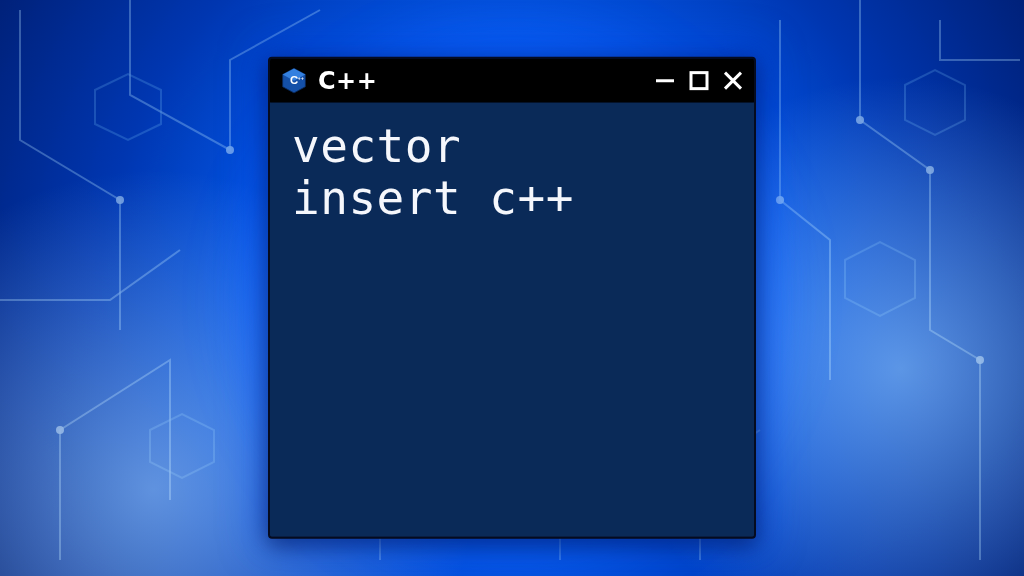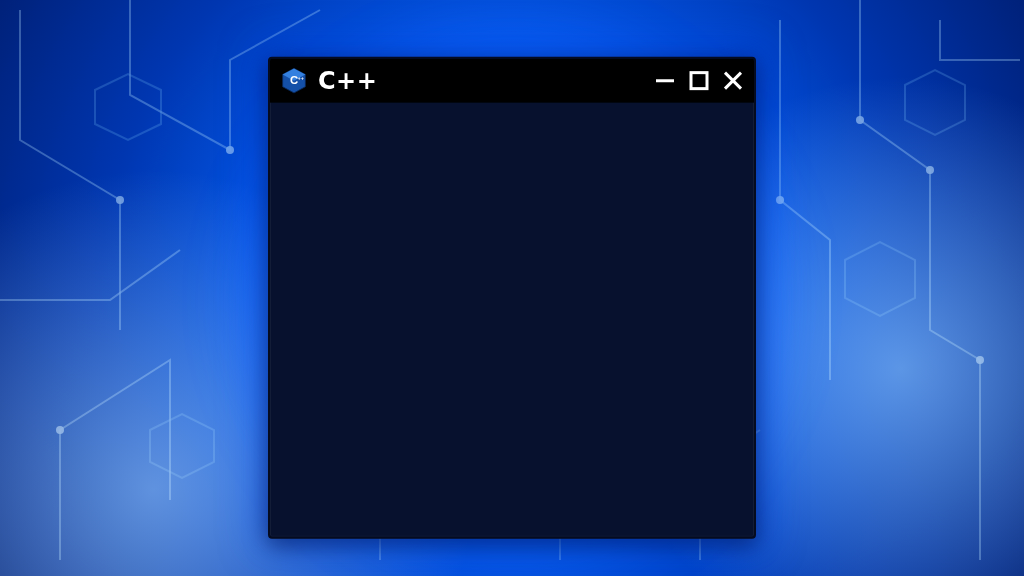--- a/index.html
+++ b/index.html
@@ -180,15 +180,19 @@
         </span>
         <span class="ctrl" title="close">
           <svg width="22" height="22" viewBox="0 0 22 22">
             <line x1="3" y1="3" x2="19" y2="19" stroke="#ffffff" stroke-width="3"></line>
             <line x1="19" y1="3" x2="3" y2="19" stroke="#ffffff" stroke-width="3"></line>
           </svg>
         </span>
       </div>
     </div>
 
+    <div class="client">
+      <div class="content">vector
+insert c++</div>
+    </div>
   </div>
 
 </div>
 
 </body></html>

